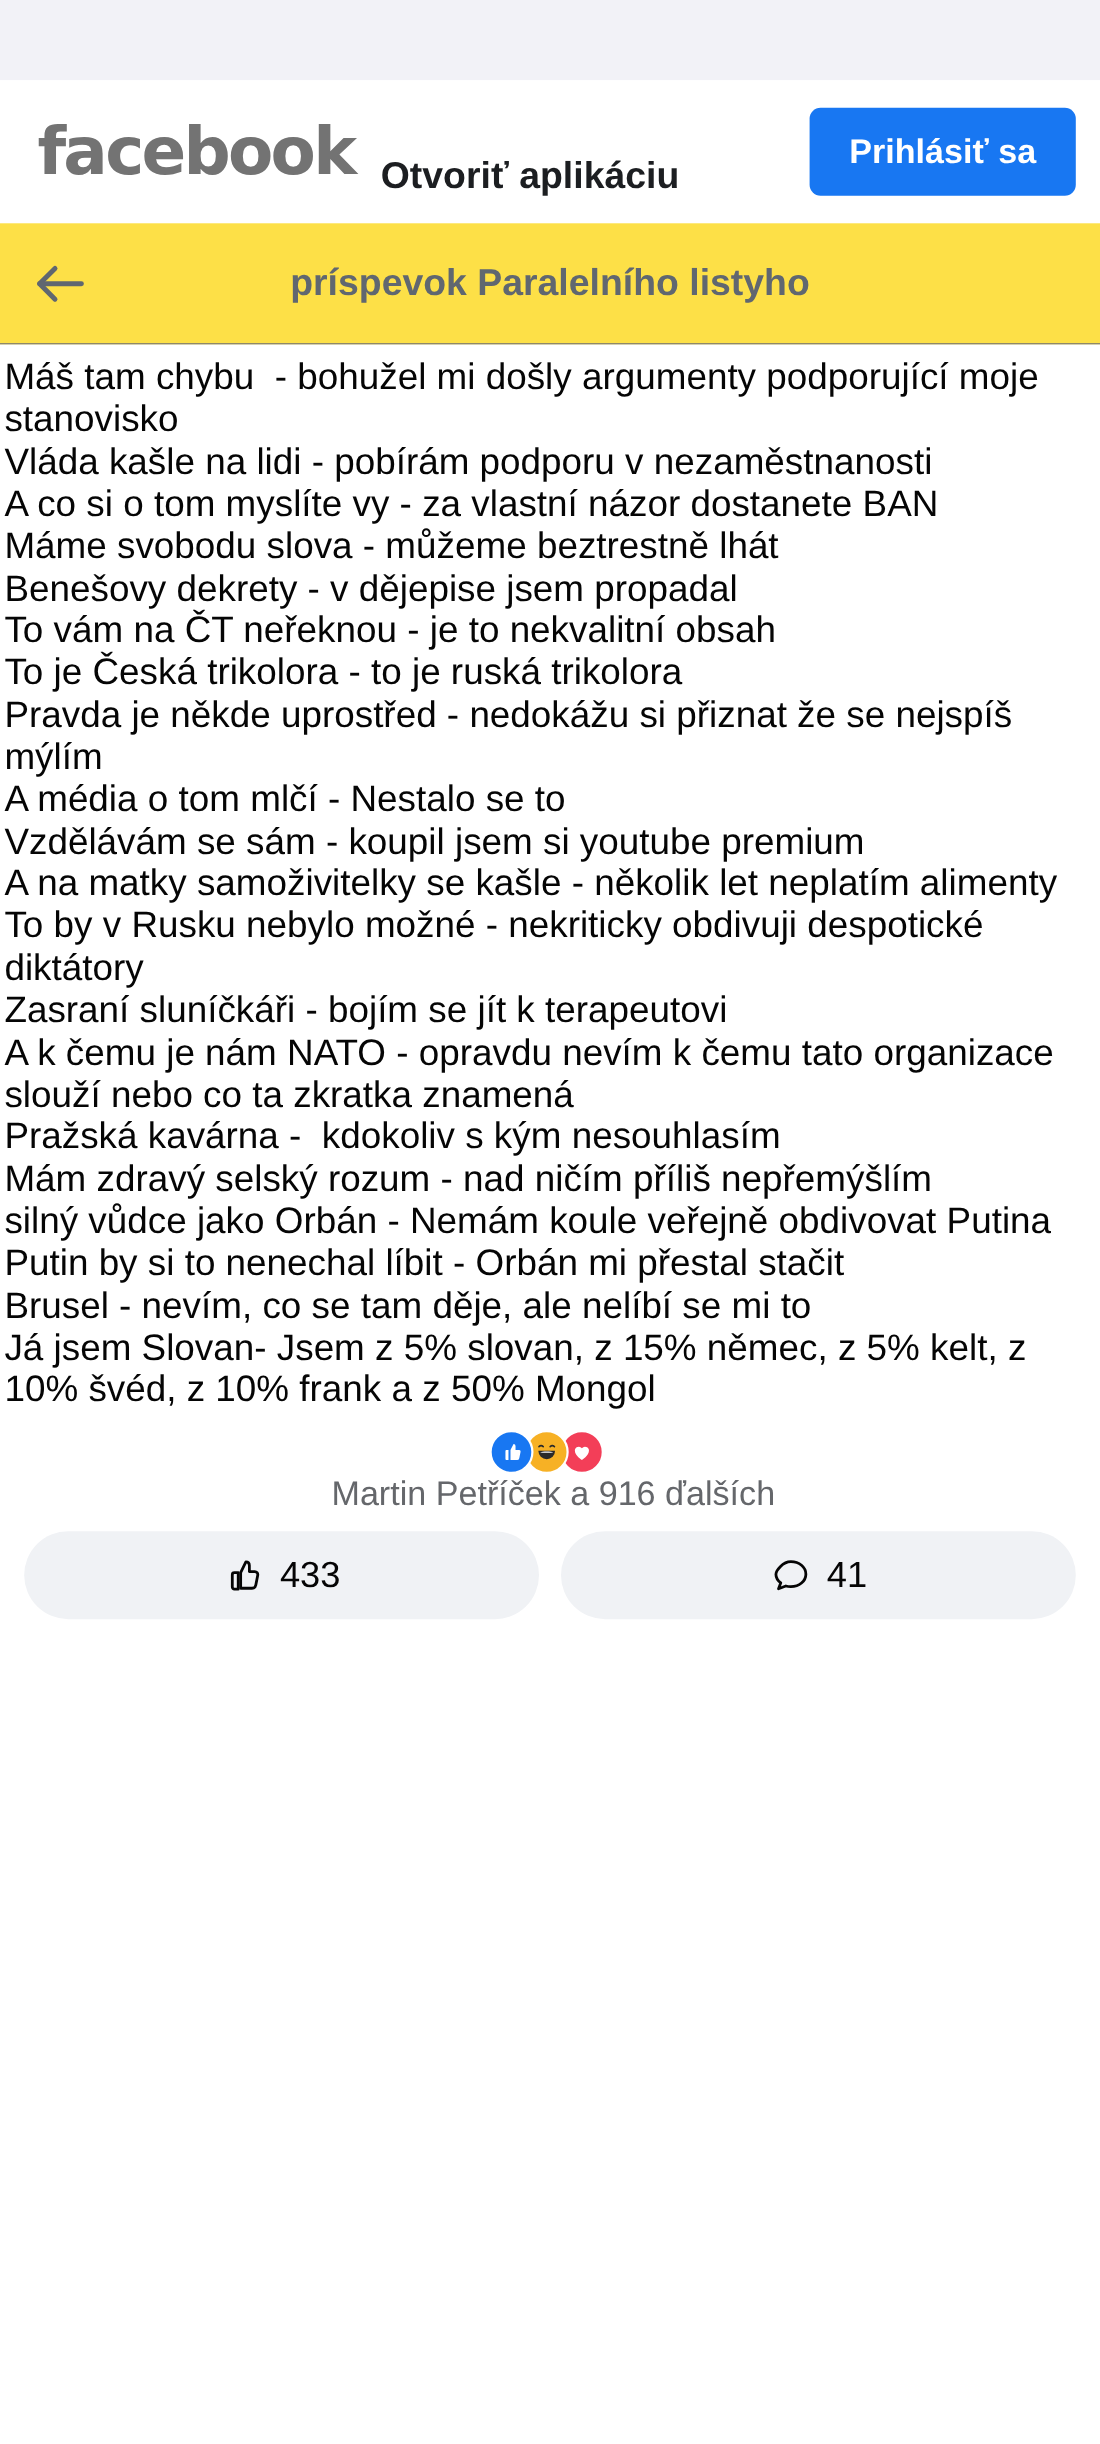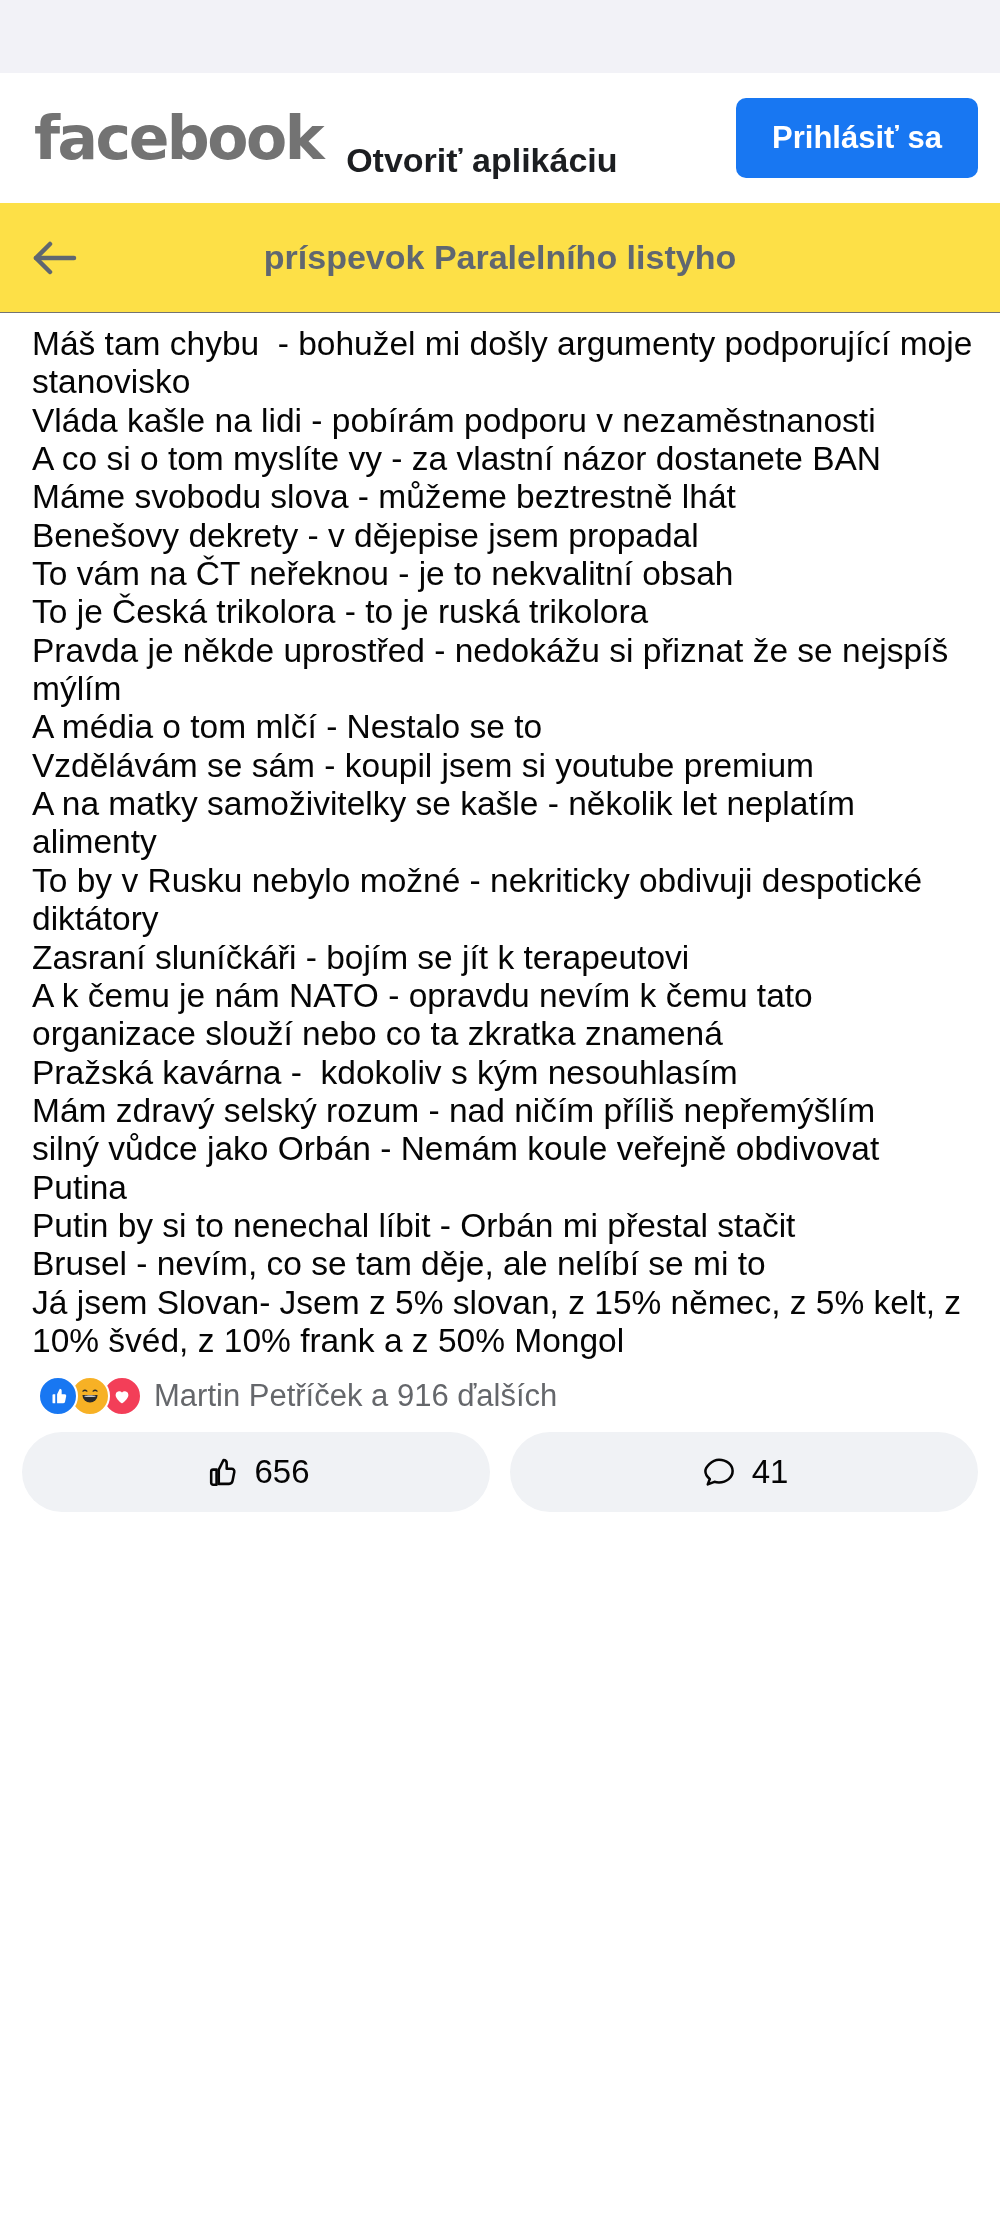--- a/index.html
+++ b/index.html
@@ -88,38 +88,39 @@
     color: #606770;
     flex: 1;
     text-align: center;
     padding-right: 110px;
     white-space: nowrap;
     overflow: hidden;
     text-overflow: ellipsis;
   }
   
   .post-body {
-    padding: 12px 22px 0 32px;
+    padding: 12px 22px 0 4px;
     box-sizing: border-box;
   }
   .post-text {
     font-size: 33.5px;
     line-height: 1.145;
     color: #050505;
     white-space: pre-wrap;
     word-wrap: break-word;
     font-family: "Liberation Sans", sans-serif;
   }
   
   .reactions-row {
     display: flex;
     align-items: center;
-    padding: 10px 22px 0 38px;
+    padding: 10px 22px 0 28px;
     box-sizing: border-box;
     margin-top: 6px;
+    flex-direction: column;
   }
   .reaction-icons {
     display: flex;
     align-items: center;
     margin-right: 12px;
   }
   .r-icon {
     width: 40px;
     height: 40px;
     border-radius: 50%;
@@ -239,21 +240,21 @@
   </div>
 
   <div class="actions-row">
     <button class="action-btn">
       <span>
         <svg width="38" height="38" viewBox="0 0 24 24" aria-hidden="true">
           <path d="M7 10.5h2.2V20H7a1.2 1.2 0 0 1-1.2-1.2v-7.1A1.2 1.2 0 0 1 7 10.5z" fill="none" stroke="#050505" stroke-width="1.6" stroke-linejoin="round"></path>
           <path d="M10.6 10.5 13.6 4.4c1.2 0 2 .9 2 2.1v3.4h3.1c1.1 0 1.9 1 1.7 2.1l-1.1 5.6c-.2 1.1-1.1 1.9-2.2 1.9h-6.5z" fill="none" stroke="#050505" stroke-width="1.6" stroke-linejoin="round"></path>
         </svg>
       </span>
-      <span class="action-label">656</span>
+      <span class="action-label">433</span>
     </button>
     <button class="action-btn">
       <span>
         <svg width="38" height="38" viewBox="0 0 24 24" aria-hidden="true">
           <path d="M12 4.2c4.8 0 8.6 3.2 8.6 7.2s-3.8 7.2-8.6 7.2c-1 0-2-.1-2.9-.4l-4.2 1.6 1.3-3.4c-1.7-1.3-2.8-3.1-2.8-5S7.2 4.2 12 4.2z" fill="none" stroke="#050505" stroke-width="1.6" stroke-linejoin="round"></path>
         </svg>
       </span>
       <span class="action-label">41</span>
     </button>
   </div>

